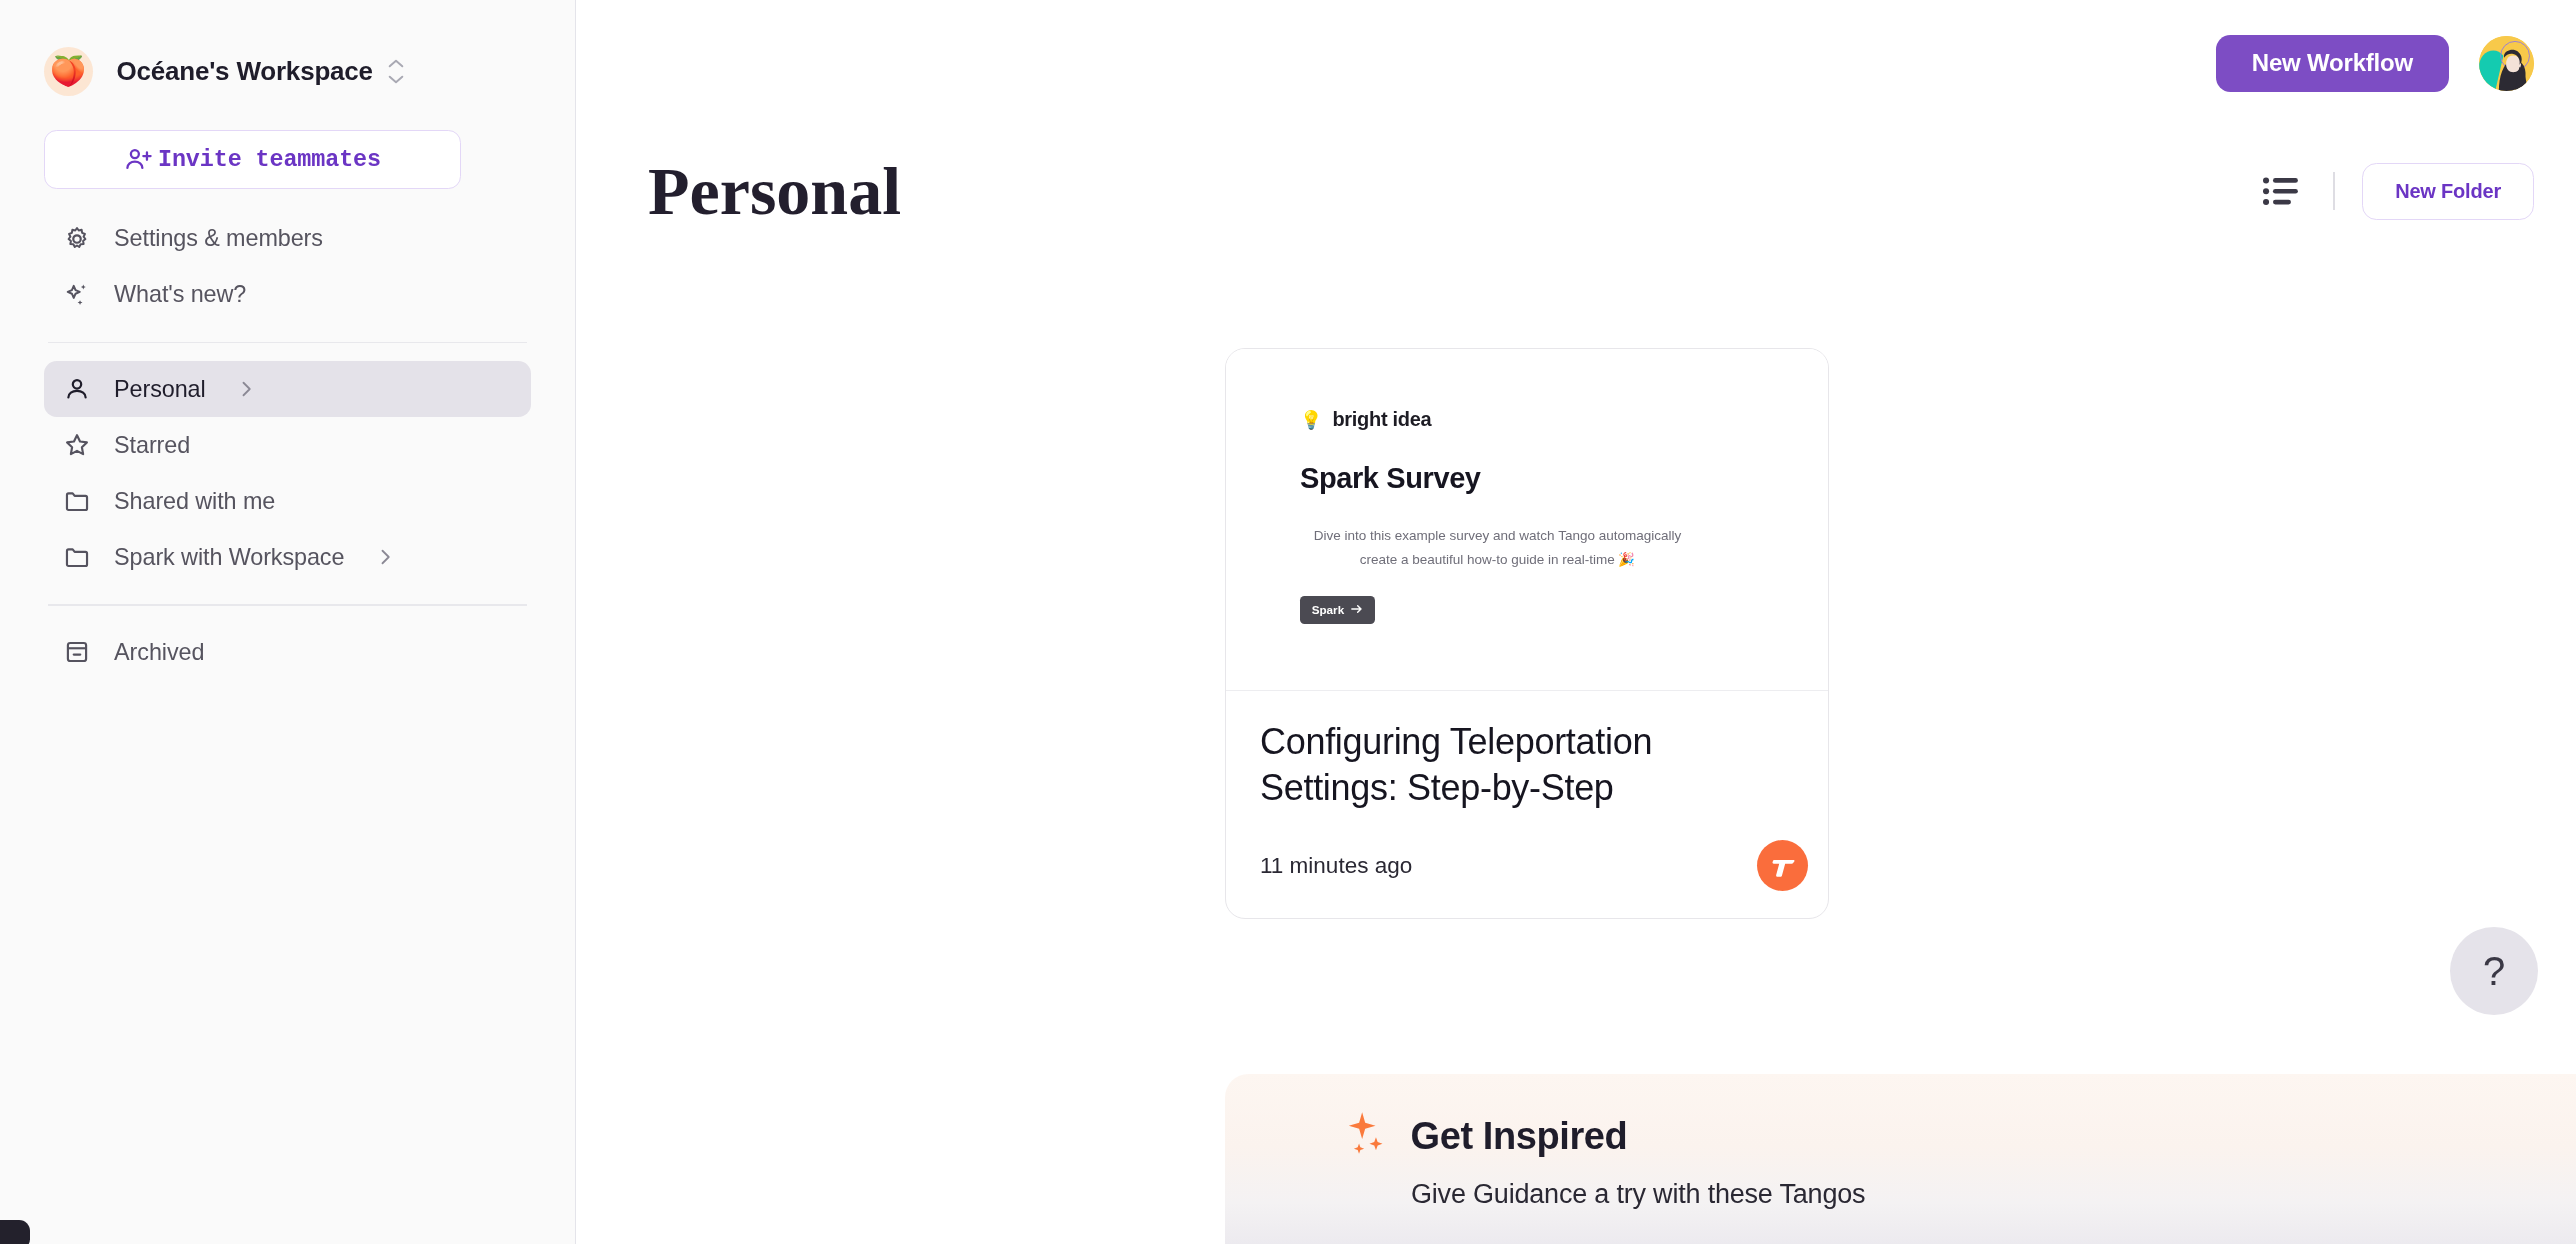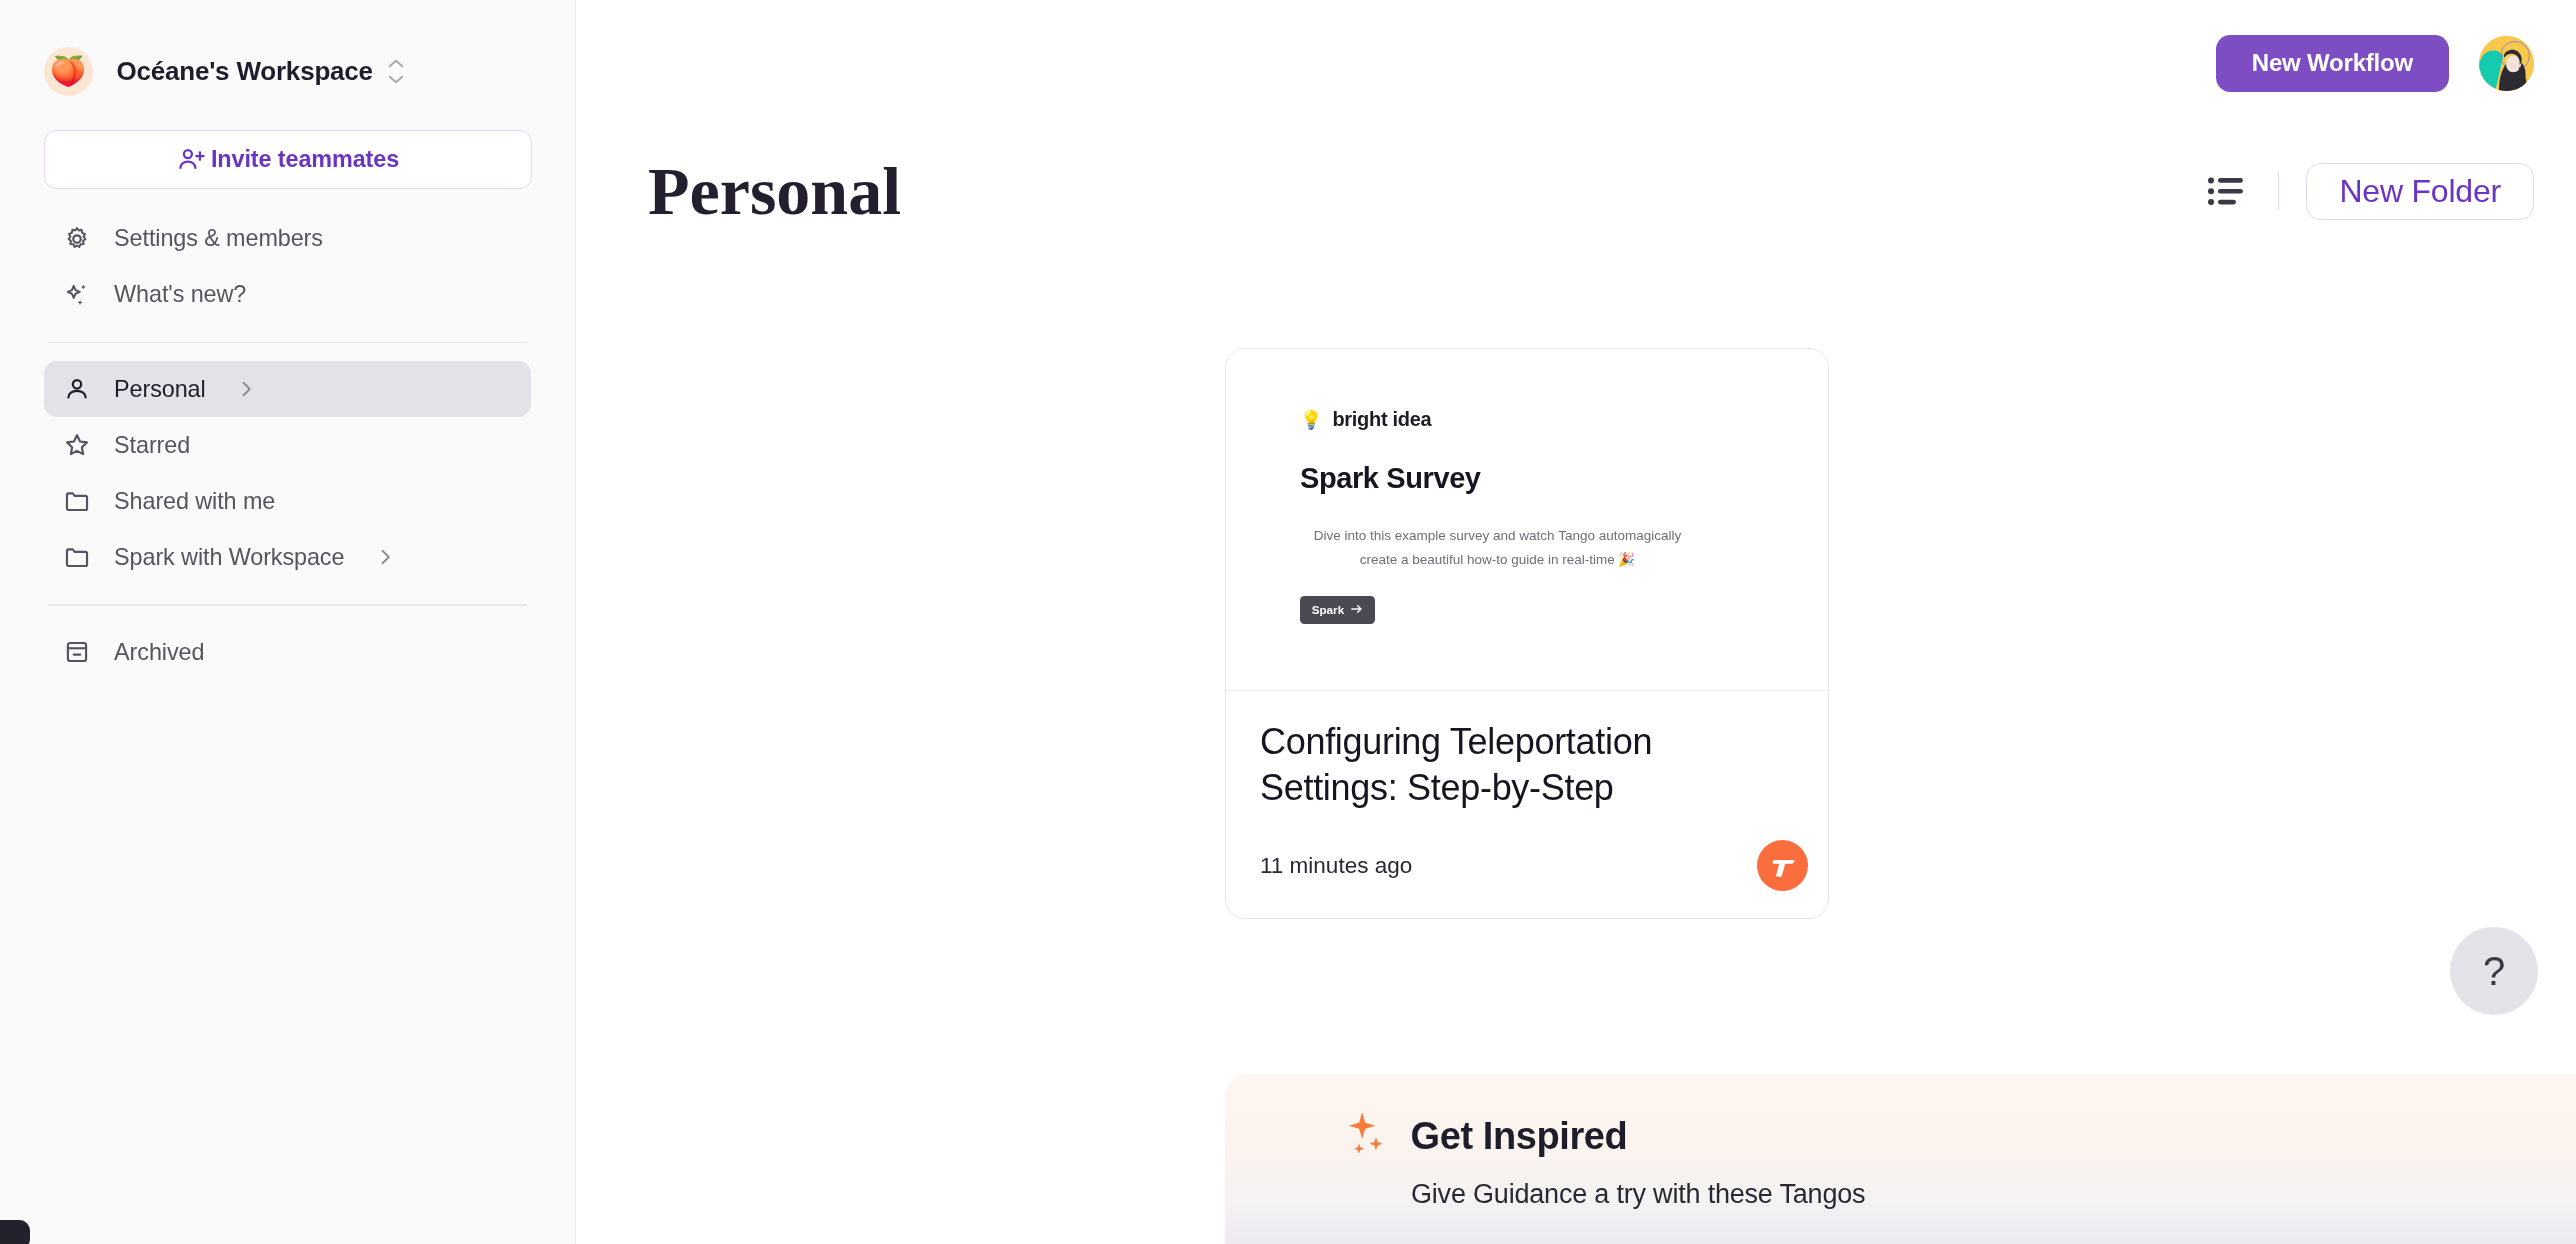--- a/index.html
+++ b/index.html
@@ -47,27 +47,28 @@
     margin-left: 14.4px;
     display: flex; flex-direction: column;
     align-items: center; justify-content: center;
     gap: 4.5px;
     color: #a9a9b3;
   }
   .ws-caret svg { display: block; }
 
   .invite-btn {
     margin-top: 30px;
-    width: 488px; height: 59px;
+    width: 417px; height: 59px;
     border: 1.8px solid #e3d7f7;
     border-radius: 12.6px;
     background: #ffffff;
     display: flex; align-items: center; justify-content: center;
     gap: 5px;
     cursor: pointer;
+    font-family: Liberation Mono, monospace;
   }
   .invite-btn .label {
     font-size: 23.4px; font-weight: 700; color: #6b35c4;
     letter-spacing: -0.1px;
   }
   .invite-btn .ico { color: #6b35c4; display: flex; }
 
   .navlist { margin-top: 21.6px; }
   .navitem {
     display: flex; align-items: center;
@@ -149,21 +150,21 @@
     color: #3b3946; cursor: pointer;
   }
   .vdiv { width: 1.8px; height: 38px; background: #dedde3; margin: 0 27px; }
   .new-folder {
     border: 1.8px solid #e3d7f7;
     background: #ffffff;
     color: #6b35c4;
     border-radius: 14.4px;
     height: 57px;
     padding: 0 32px;
-    font-size: 32px; font-weight: 400;
+    font-size: 20px; font-weight: 700;
     font-family: "Liberation Sans", sans-serif;
     letter-spacing: -0.2px;
     cursor: pointer;
     text-align: center;
   }
   .card {
     position: absolute;
     left: 649px; top: 348px;
     width: 604px; height: 571px;
     border: 1.8px solid #e7e6ea;

